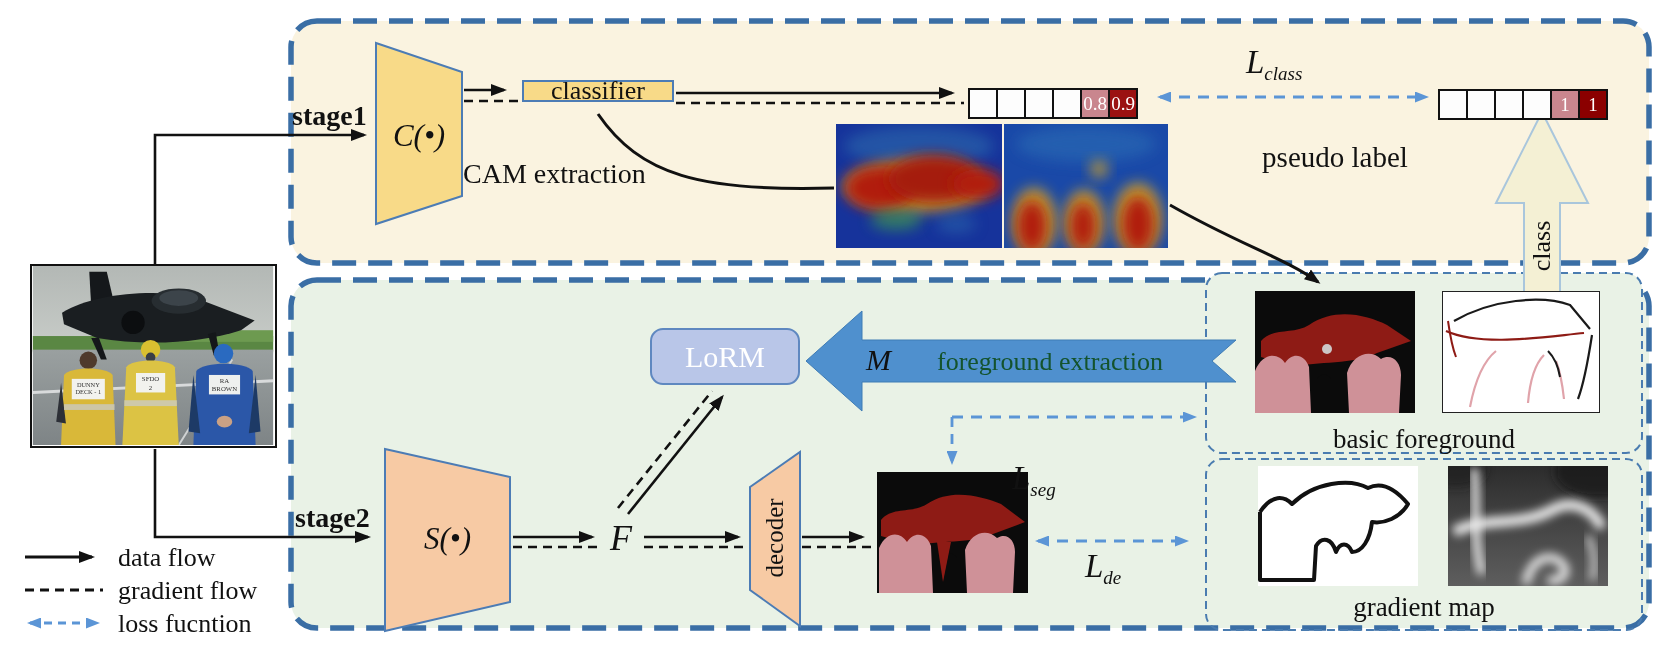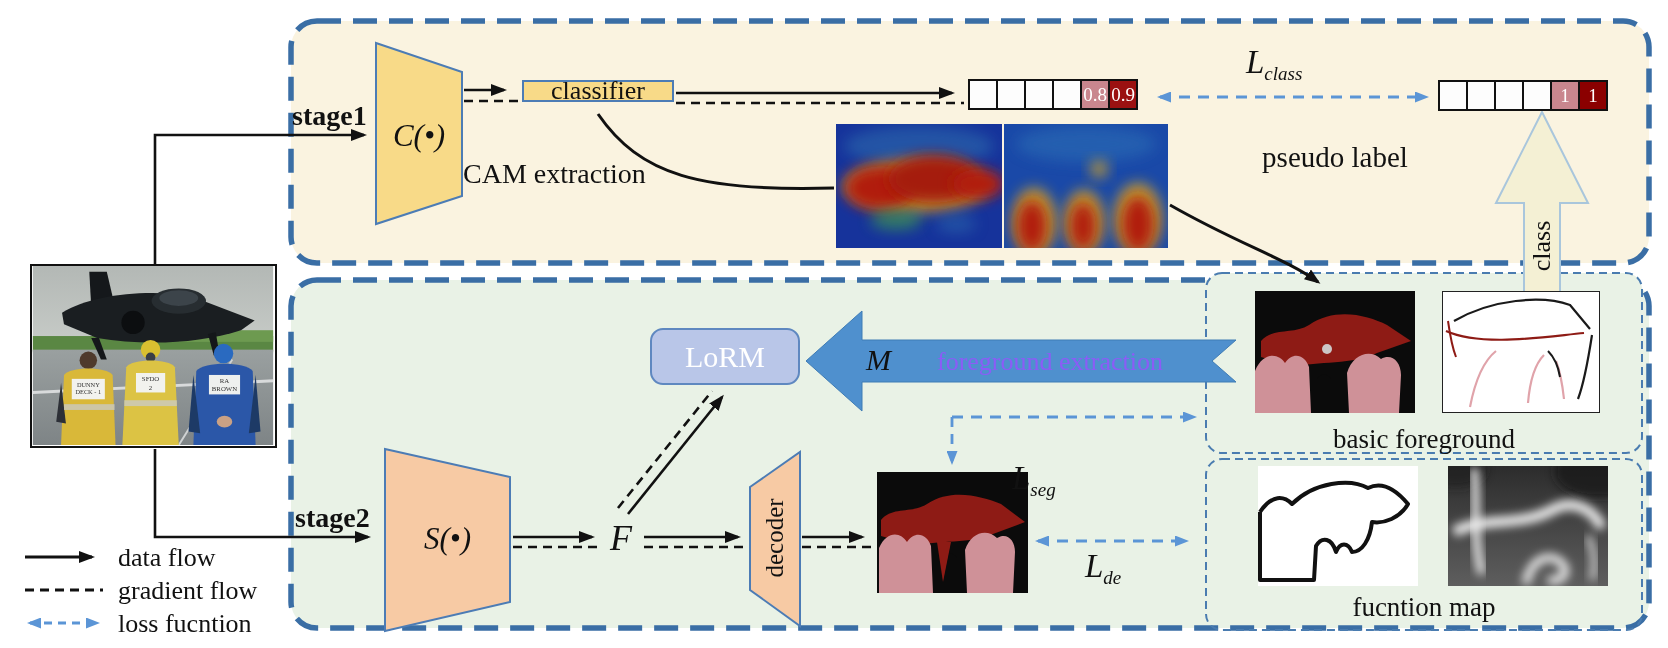--- a/index.html
+++ b/index.html
@@ -14,21 +14,21 @@
   #overlay-svg{z-index:3;}
   .layer{position:absolute;left:0;top:0;width:100%;height:100%;z-index:4;}
   .lbl{position:absolute;white-space:nowrap;}
   .stage-lbl{font-size:28px;font-weight:bold;}
   .enc-lbl{font-size:31px;font-style:italic;text-align:center;}
   .classifier-box{
     position:absolute;left:522px;top:80px;width:152px;height:22px;
     background:#f8da88;border:2px solid #4c7cb5;box-sizing:border-box;
     display:flex;align-items:center;justify-content:center;font-size:26px;
   }
-  .vec{position:absolute;display:flex;height:22px;}
+  .vec{position:absolute;display:flex;height:22px;margin-top:9px;}
   .vec .cell{
     width:30px;height:31px;box-sizing:border-box;border:2px solid #111;margin-left:-2px;
     background:#fdfdfd;display:flex;align-items:center;justify-content:center;
     font-size:19px;color:#fff;
   }
   .vec .cell:first-child{margin-left:0;}
   .cell.pink{background:#c9868e;}
   .cell.dred{background:#9b1111;}
   .cell.dred2{background:#8b0000;}
   .loss-lbl{font-size:33px;font-style:italic;}
@@ -37,21 +37,21 @@
     position:absolute;left:1225px;top:140px;width:220px;text-align:center;
     font-size:29px;line-height:1.22;
   }
   .lorm{
     position:absolute;left:650px;top:328px;width:150px;height:57px;background:#b9c6e8;
     border:2.5px solid #5f88c0;border-radius:13px;box-sizing:border-box;
     display:flex;align-items:center;justify-content:center;font-size:30px;color:#fff;
   }
   .m-sym{font-size:30px;font-style:italic;}
   .fg-lbl{position:absolute;left:900px;top:347px;width:300px;text-align:center;
-    font-size:26px;color:#8b5cf6;}
+    font-size:26px;color:#14532d;}
   .f-sym{position:absolute;left:600px;top:517px;width:42px;text-align:center;
     font-size:36px;font-style:italic;}
   .rot-lbl{display:flex;align-items:center;justify-content:center;}
   .rot-lbl span{transform:rotate(-90deg);white-space:nowrap;}
   .box-cap{position:absolute;width:436px;left:1206px;text-align:center;font-size:27px;}
   .img-tile{position:absolute;line-height:0;}
   .legend-lbl{font-size:26px;}
   .photo-frame{position:absolute;left:30px;top:264px;width:247px;height:184px;
     border:2.5px solid #111;box-sizing:border-box;line-height:0;}
 </style>
@@ -334,19 +334,19 @@
         </defs>
         <rect width="160" height="120" fill="url(#dmg)"></rect>
         <ellipse cx="150" cy="6" rx="44" ry="26" fill="#141414" opacity="0.7" filter="url(#bl3)"></ellipse>
         <ellipse cx="8" cy="4" rx="30" ry="18" fill="#1a1a1a" opacity="0.6" filter="url(#bl3)"></ellipse>
         <path d="M6,66 C36,50 70,62 104,44 C126,32 146,44 154,62" fill="none" stroke="#f4f4f4" stroke-width="10" filter="url(#bl3)"></path>
         <path d="M26,2 C30,34 24,70 34,108" fill="none" stroke="#ededed" stroke-width="8" filter="url(#bl3)"></path>
         <path d="M78,118 C82,92 104,84 116,100 C120,110 112,116 100,114" fill="none" stroke="#efefef" stroke-width="8" filter="url(#bl3)"></path>
         <path d="M140,70 C146,84 148,100 144,114" fill="none" stroke="#d8d8d8" stroke-width="6" filter="url(#bl3)"></path>
       </svg>
     </div>
-    <div class="box-cap" style="top:592px;">fucntion map</div>
+    <div class="box-cap" style="top:592px;">gradient map</div>
 
     <div class="lbl legend-lbl" style="left:118px;top:543px;">data flow</div>
     <div class="lbl legend-lbl" style="left:118px;top:576px;">gradient flow</div>
     <div class="lbl legend-lbl" style="left:118px;top:609px;">loss fucntion</div>
   </div>
 </div>
 
 </body></html>

